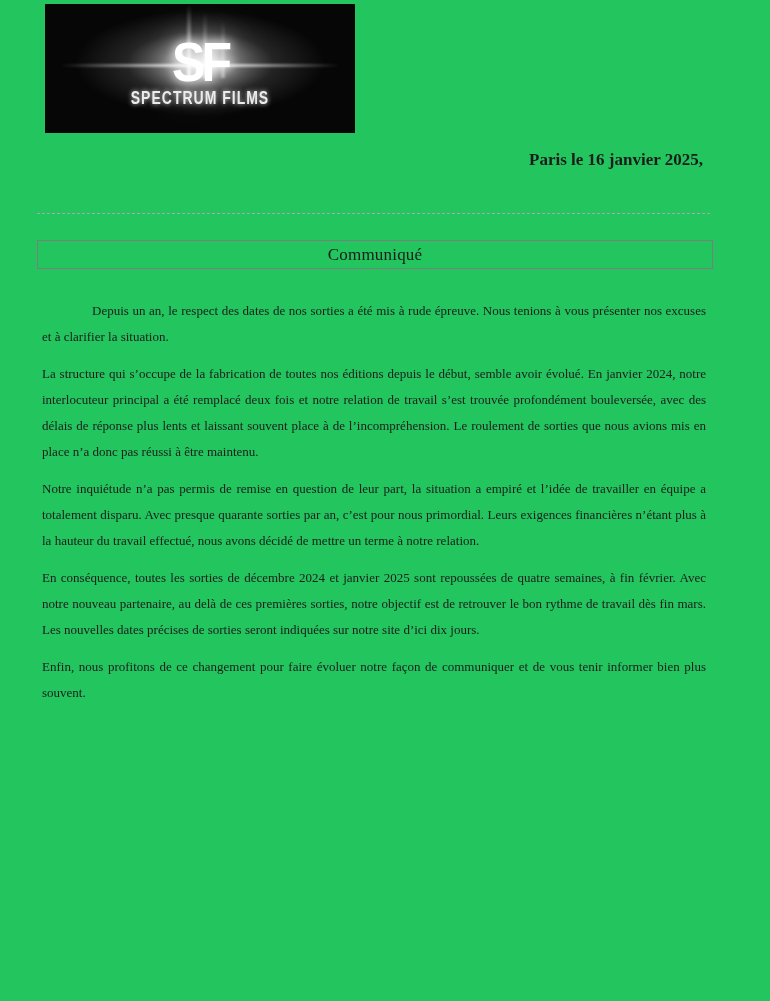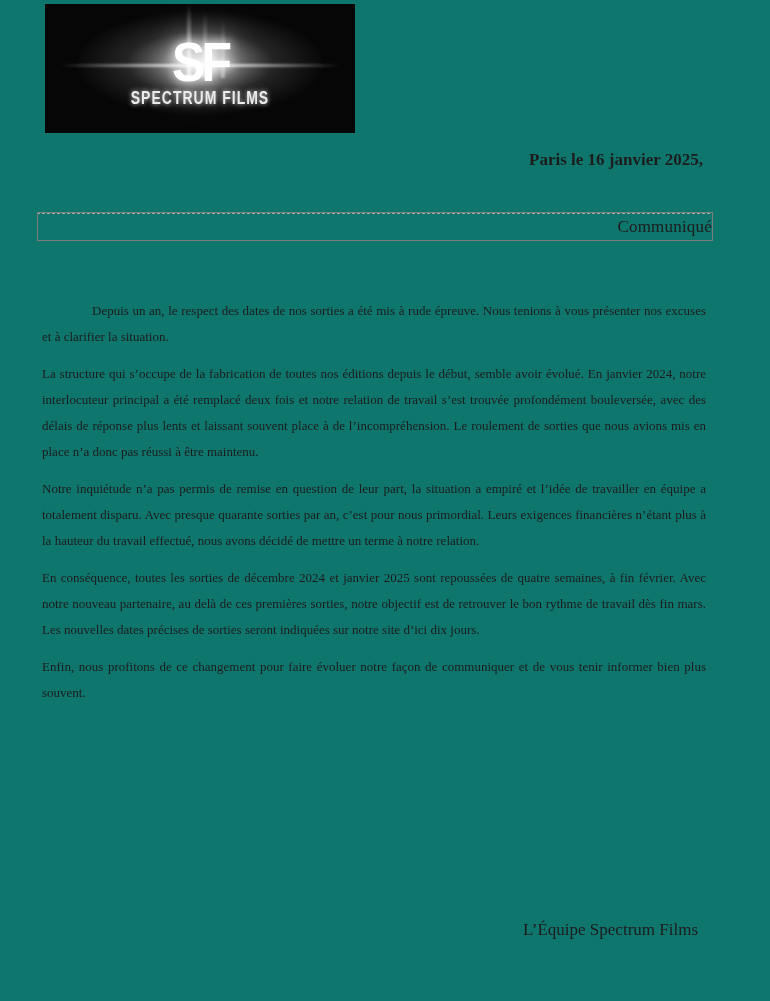--- a/index.html
+++ b/index.html
@@ -1,20 +1,20 @@
 <!DOCTYPE html>
 <html><head>
 <meta charset="utf-8">
 <style>
   html, body { margin: 0; padding: 0; background: #ffffff; }
   .page {
     position: relative;
     width: 770px;
     height: 1001px;
-    background: #0f766e;
+    background: #22c55e;
     font-family: "Liberation Serif", "DejaVu Serif", serif;
     color: #1c1c1c;
     overflow: hidden;
   }
 
   
   .logo {
     position: absolute;
     left: 45px;
     top: 4px;
@@ -97,28 +97,28 @@
   .divider-dashed {
     position: absolute;
     top: 213px;
     left: 37px;
     width: 673px;
     border-top: 1px dashed #a8a8a8;
   }
 
   .title-box {
     position: absolute;
-    top: 212px;
+    top: 240px;
     left: 37px;
     width: 674px;
     height: 27px;
     border: 1px solid #7d7d7d;
     display: flex;
     align-items: center;
-    justify-content: flex-end;
+    justify-content: center;
   }
   .title-box .title-text {
     font-size: 17px;
     letter-spacing: 0.2px;
   }
 
   
   .body-text {
     position: absolute;
     top: 298px;
@@ -167,15 +167,14 @@
   </div>
 
   <div class="body-text">
     <p class="indent">Depuis un an, le respect des dates de nos sorties a été mis à rude épreuve. Nous tenions à vous présenter nos excuses et à clarifier la situation.</p>
     <p>La structure qui s’occupe de la fabrication de toutes nos éditions depuis le début, semble avoir évolué. En janvier 2024, notre interlocuteur principal a été remplacé deux fois et notre relation de travail s’est trouvée profondément bouleversée, avec des délais de réponse plus lents et laissant souvent place à de l’incompréhension. Le roulement de sorties que nous avions mis en place n’a donc pas réussi à être maintenu.</p>
     <p>Notre inquiétude n’a pas permis de remise en question de leur part, la situation a empiré et l’idée de travailler en équipe a totalement disparu. Avec presque quarante sorties par an, c’est pour nous primordial. Leurs exigences financières n’étant plus à la hauteur du travail effectué, nous avons décidé de mettre un terme à notre relation.</p>
     <p>En conséquence, toutes les sorties de décembre 2024 et janvier 2025 sont repoussées de quatre semaines, à fin février. Avec notre nouveau partenaire, au delà de ces premières sorties, notre objectif est de retrouver le bon rythme de travail dès fin mars. Les nouvelles dates précises de sorties seront indiquées sur notre site d’ici dix jours.</p>
     <p>Enfin, nous profitons de ce changement pour faire évoluer notre façon de communiquer et de vous tenir informer bien plus souvent.</p>
   </div>
 
-  <div class="signature">L’Équipe Spectrum Films</div>
 
 </div>
 
 </body></html>

